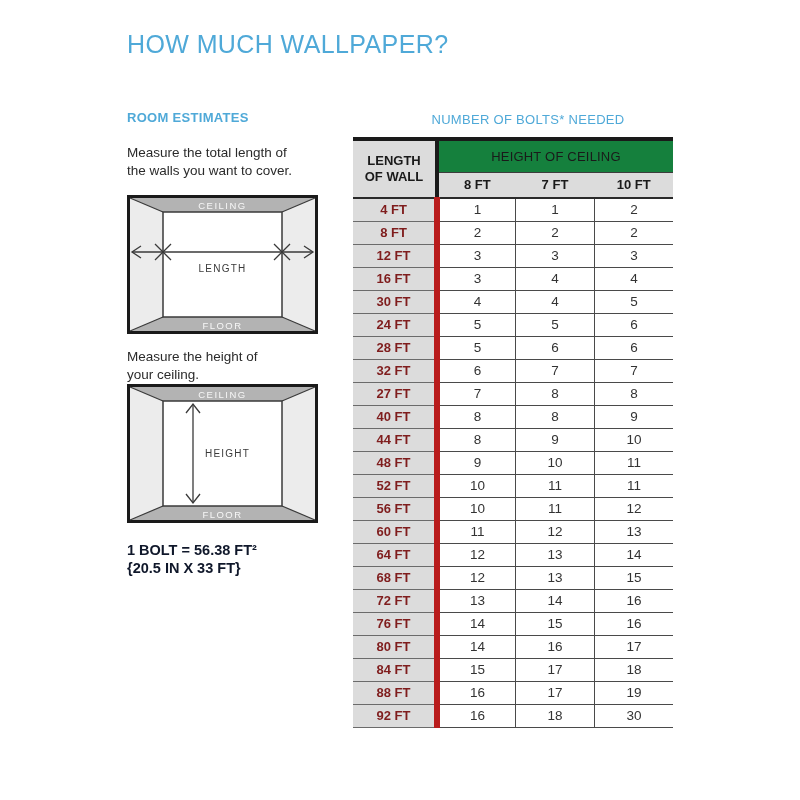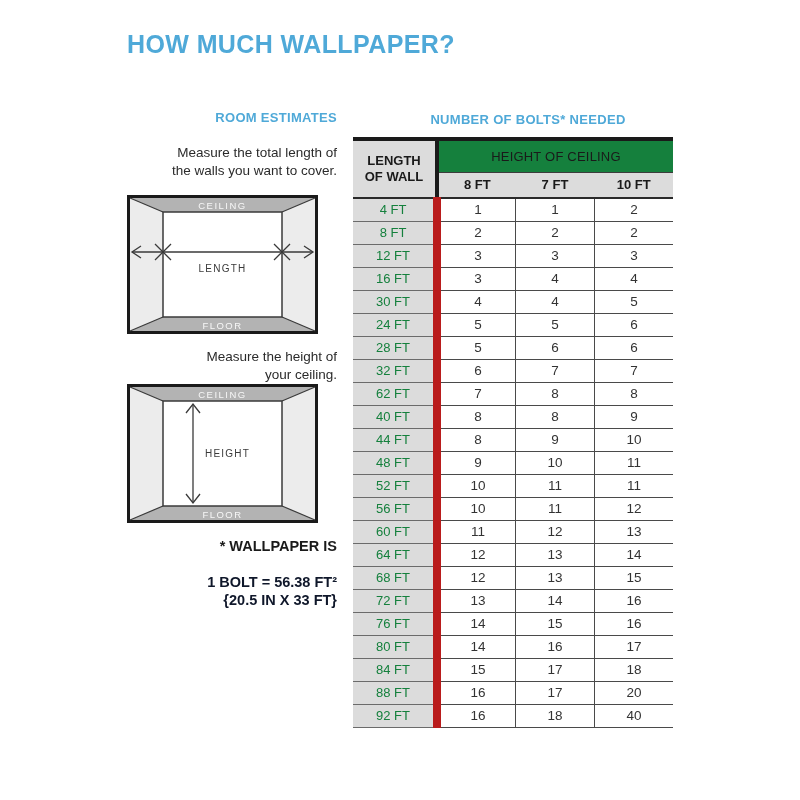--- a/index.html
+++ b/index.html
@@ -4,25 +4,25 @@
 <style>
   * { margin: 0; padding: 0; box-sizing: border-box; }
   html, body { background: #ffffff; }
   body {
     width: 800px; height: 800px; position: relative;
     font-family: "Liberation Sans", sans-serif;
     color: #2b2b2b;
   }
   .page-title {
     position: absolute; left: 127px; top: 30px;
-    font-size: 25px; font-weight: bold; letter-spacing: 0.4px;
+    font-size: 25px; font-weight: normal; letter-spacing: 0.4px;
     color: #4FA9D8;
   }
   
-  .left-col { position: absolute; left: 127px; top: 110px; width: 210px; text-align: right; }
+  .left-col { position: absolute; left: 127px; top: 110px; width: 210px; }
   .section-heading {
     font-size: 13px; font-weight: bold; color: #4FA9D8;
     letter-spacing: 0.3px; margin-bottom: 19px;
   }
   .step {
     font-size: 13.5px; line-height: 18px; color: #2b2b2b;
     white-space: pre-line; margin-bottom: 15px;
   }
   .diagram { display: block; margin-bottom: 14px; }
   .step.step2 { margin-bottom: 0; }
@@ -31,21 +31,21 @@
     font-size: 14.5px; font-weight: bold; line-height: 18px;
     color: #1a1a1a; margin-bottom: 18px;
   }
   .footnote .indent { padding-left: 9px; }
   .bolt-info {
     font-size: 14.5px; font-weight: bold; line-height: 18px; color: #0f172a;
   }
   
   .table-heading {
     position: absolute; left: 368px; top: 112px; width: 320px;
-    text-align: center; font-size: 13px; font-weight: bold;
+    text-align: center; font-size: 13px; font-weight: normal;
     letter-spacing: 0.3px; color: #4FA9D8;
   }
   .bolts-table-wrap { position: absolute; left: 353px; top: 137px; }
   table.bolts-table {
     border-collapse: collapse; width: 320px; table-layout: fixed;
     border-top: 4px solid #1a1a1a;
   }
   table.bolts-table th, table.bolts-table td { text-align: center; vertical-align: middle; }
   th.corner {
     width: 84px; background: #dcdcdc; border-right: 4px solid #1a1a1a;
@@ -54,23 +54,23 @@
   }
   th.group {
     background: #15803d; height: 33px; border-bottom: 1.5px solid #3c3c3c;
     font-size: 13px; font-weight: normal; color: #1a1a1a; letter-spacing: 0.2px;
   }
   tr.subheader th {
     background: #dcdcdc; height: 26px; border-bottom: 2px solid #2a2a2a;
     font-size: 13px; font-weight: bold; color: #1a1a1a;
   }
   tbody th {
-    background: #dcdcdc; border-right: 8px solid #b91c1c;
-    border-bottom: 1.4px solid #6b6b6b; font-size: 13px; font-weight: normal;
-    color: #15803d; height: 23px;
+    background: #dcdcdc; border-right: 6px solid #b91c1c;
+    border-bottom: 1.4px solid #6b6b6b; font-size: 13px; font-weight: bold;
+    color: #7f1d1d; height: 23px;
   }
   tbody td {
     border-bottom: 1.4px solid #4a4a4a; font-size: 13.5px; color: #333333;
     height: 23px;
   }
   tbody td + td { border-left: 1.4px solid #4a4a4a; }
 </style>
 </head>
 <body>
 
@@ -126,21 +126,20 @@
     <g stroke="#3a3a3a" stroke-width="1.3" fill="none">
       <line x1="66" y1="20" x2="66" y2="119"></line>
       <polyline points="59,29 66,20 73,29"></polyline>
       <polyline points="59,110 66,119 73,110"></polyline>
     </g>
     <text x="78" y="73" text-anchor="start" font-size="10" letter-spacing="1.2" fill="#3a3a3a">HEIGHT</text>
   </svg>
 
 
   <div class="footnote">
-    <div>* WALLPAPER IS</div>
   </div>
 
   <div class="bolt-info">
     <div>1 BOLT = 56.38 FT²</div>
     <div>{20.5 IN X 33 FT}</div>
   </div>
 </div>
 
 <div class="table-heading">NUMBER OF BOLTS* NEEDED</div>
 
@@ -201,21 +200,21 @@
           <td>6</td>
           <td>6</td>
         </tr>
         <tr>
           <th>32 FT</th>
           <td>6</td>
           <td>7</td>
           <td>7</td>
         </tr>
         <tr>
-          <th>62 FT</th>
+          <th>27 FT</th>
           <td>7</td>
           <td>8</td>
           <td>8</td>
         </tr>
         <tr>
           <th>40 FT</th>
           <td>8</td>
           <td>8</td>
           <td>9</td>
         </tr>
@@ -282,23 +281,23 @@
         <tr>
           <th>84 FT</th>
           <td>15</td>
           <td>17</td>
           <td>18</td>
         </tr>
         <tr>
           <th>88 FT</th>
           <td>16</td>
           <td>17</td>
-          <td>20</td>
+          <td>19</td>
         </tr>
         <tr>
           <th>92 FT</th>
           <td>16</td>
           <td>18</td>
-          <td>40</td>
+          <td>30</td>
         </tr>
       </tbody>
   </table>
 </div>
 
 </body></html>

